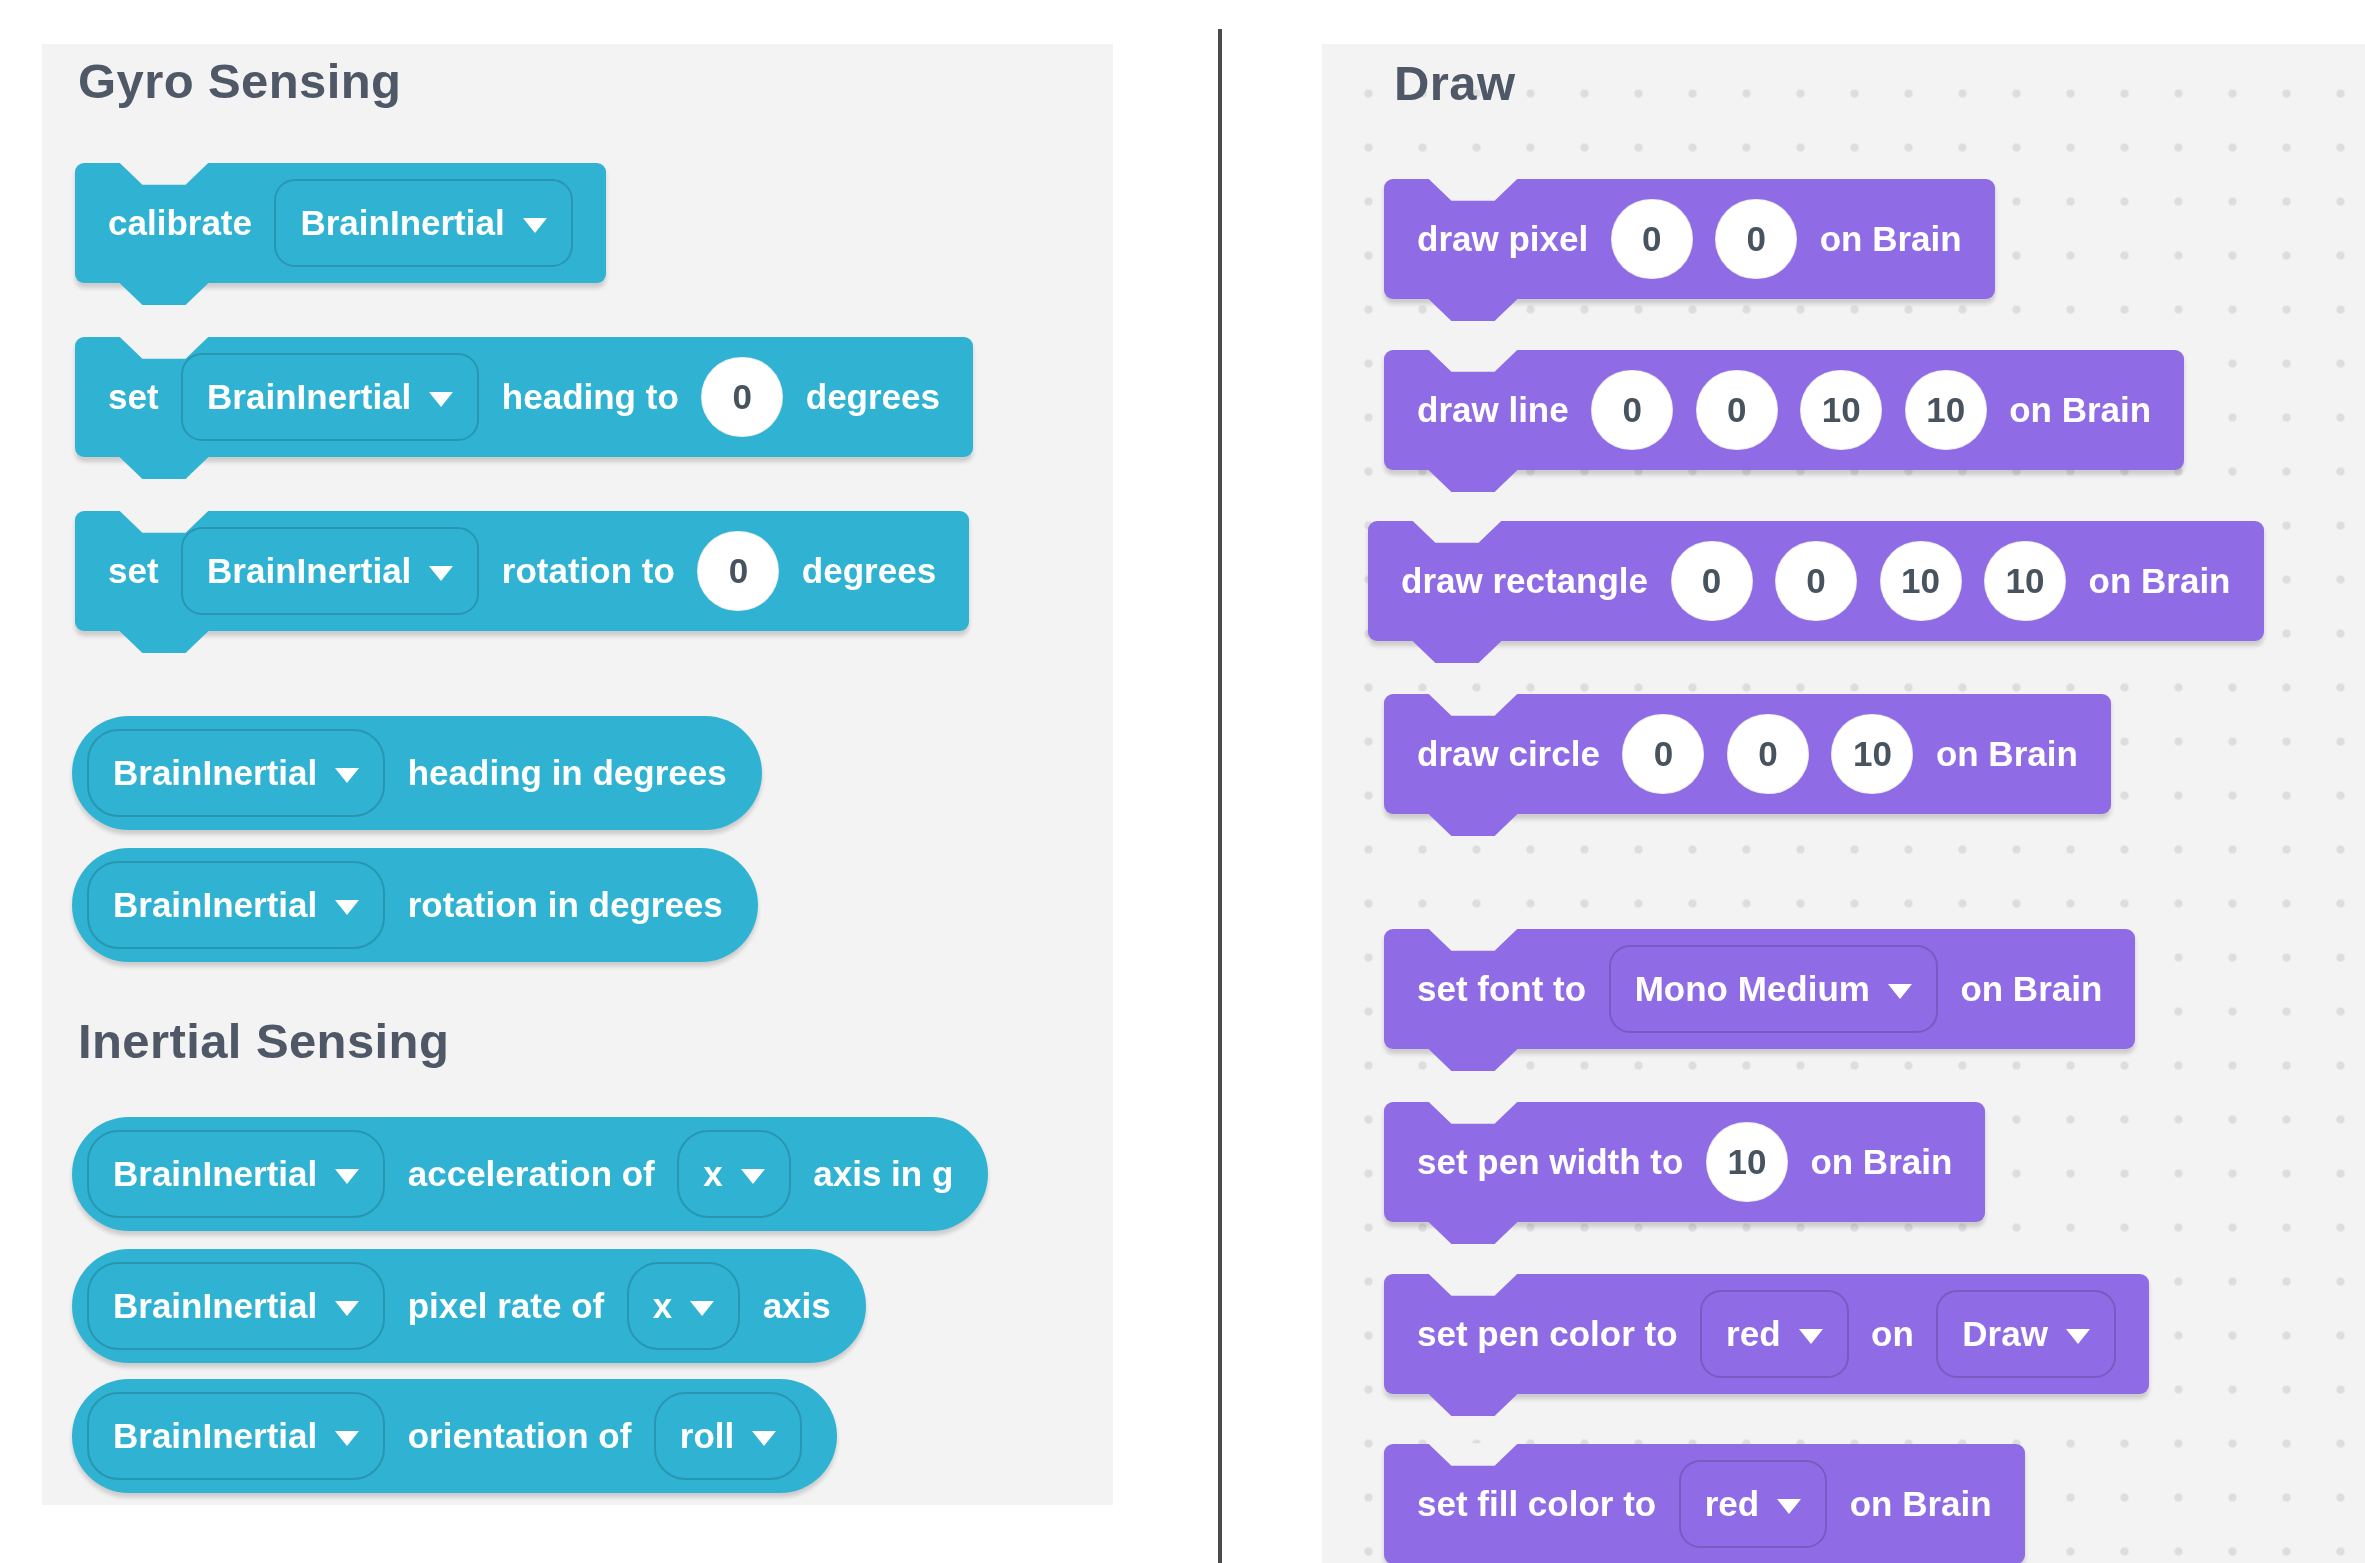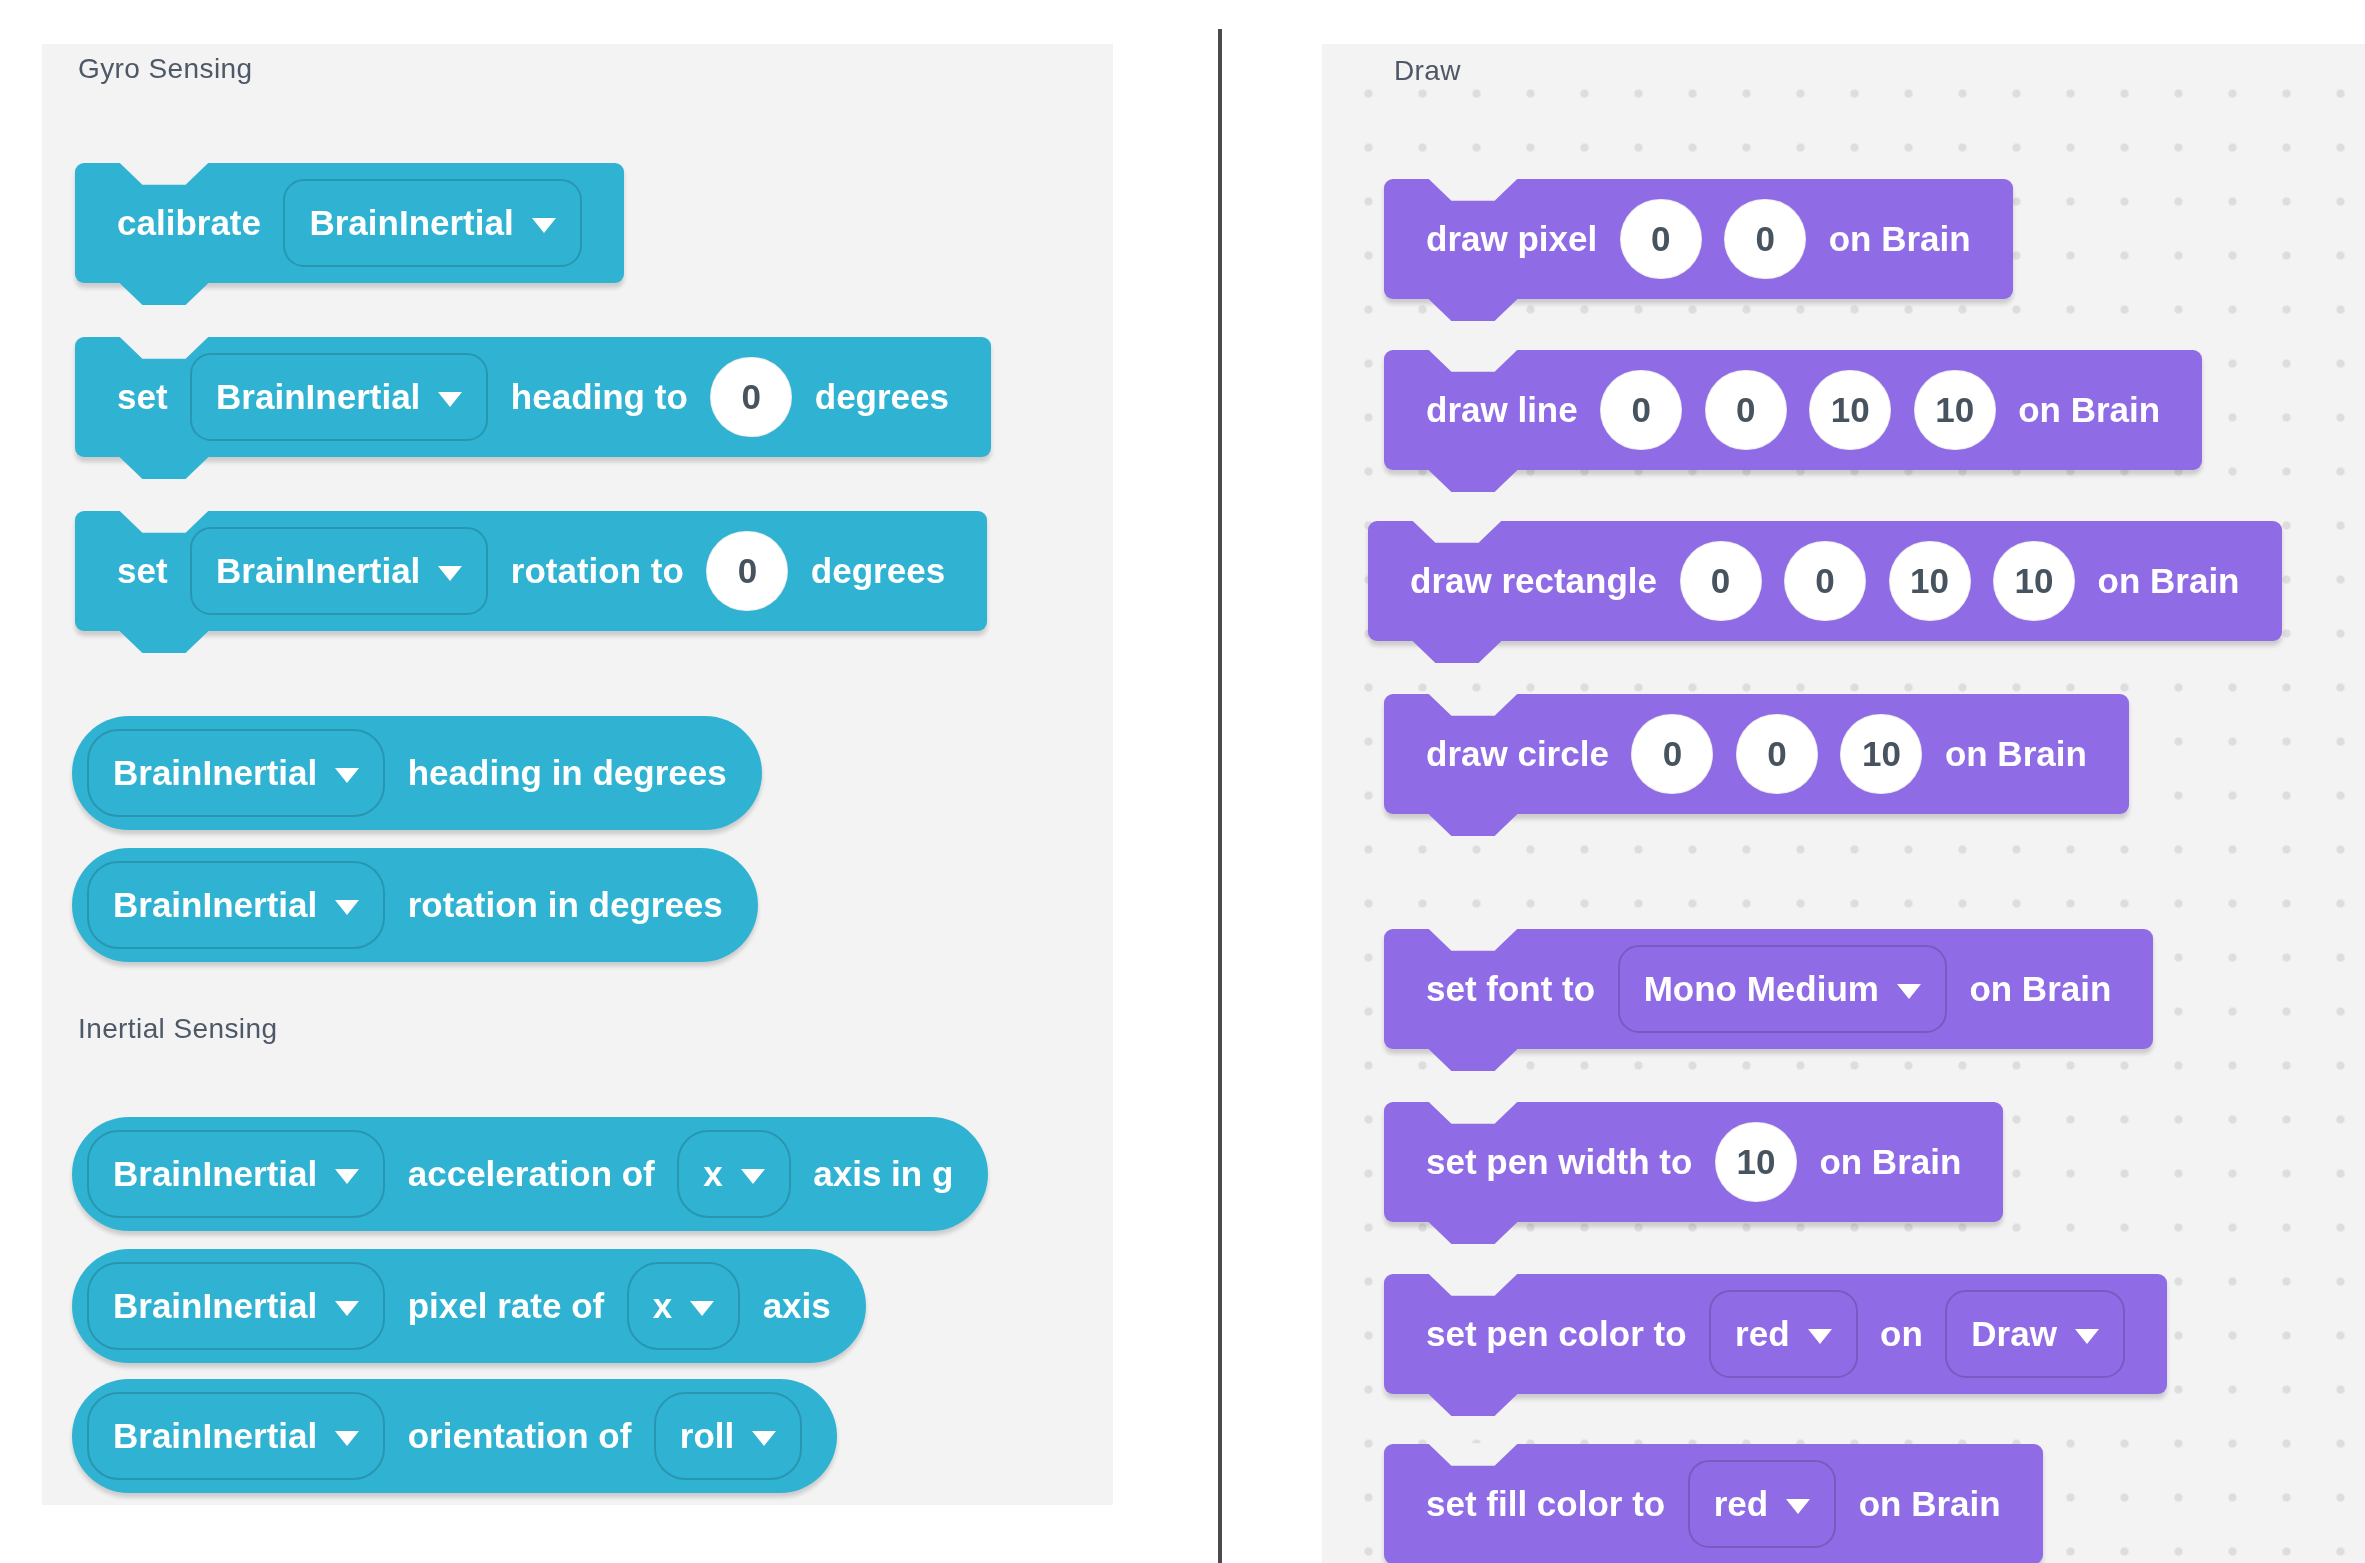--- a/index.html
+++ b/index.html
@@ -21,41 +21,41 @@
     background-size:54px 54px;
     background-position:19.5px 22.5px;
   }
   .divider{
     position:absolute;
     left:1218px; top:28.5px; width:3.8px; height:1535px;
     background:#4b4b4d;
   }
   .section-title{
     position:absolute;
-    font-size:28px;
-    font-weight:400;
+    font-size:49px;
+    font-weight:700;
     color:#4e5866;
     letter-spacing:0.4px;
     white-space:nowrap;
   }
   .blk{
     position:absolute;
     display:inline-flex;
     align-items:center;
     gap:22.5px;
     white-space:nowrap;
     color:#ffffff;
     font-weight:700;
     font-size:35px;
     box-shadow:0 4.5px 4.5px rgba(0,0,0,0.16);
   }
   .stack{
     height:120px;
     border-radius:9px;
-    padding:0 42px;
+    padding:0 33px;
   }
   .pill{
     height:114px;
     border-radius:60px;
     padding:0 35px 0 15px;
   }
   .teal{ background:#30b3d3; }
   .purple{ background:#8f6ce6; }
   .teal .tab{ background:#30b3d3; }
   .purple .tab{ background:#8f6ce6; }

